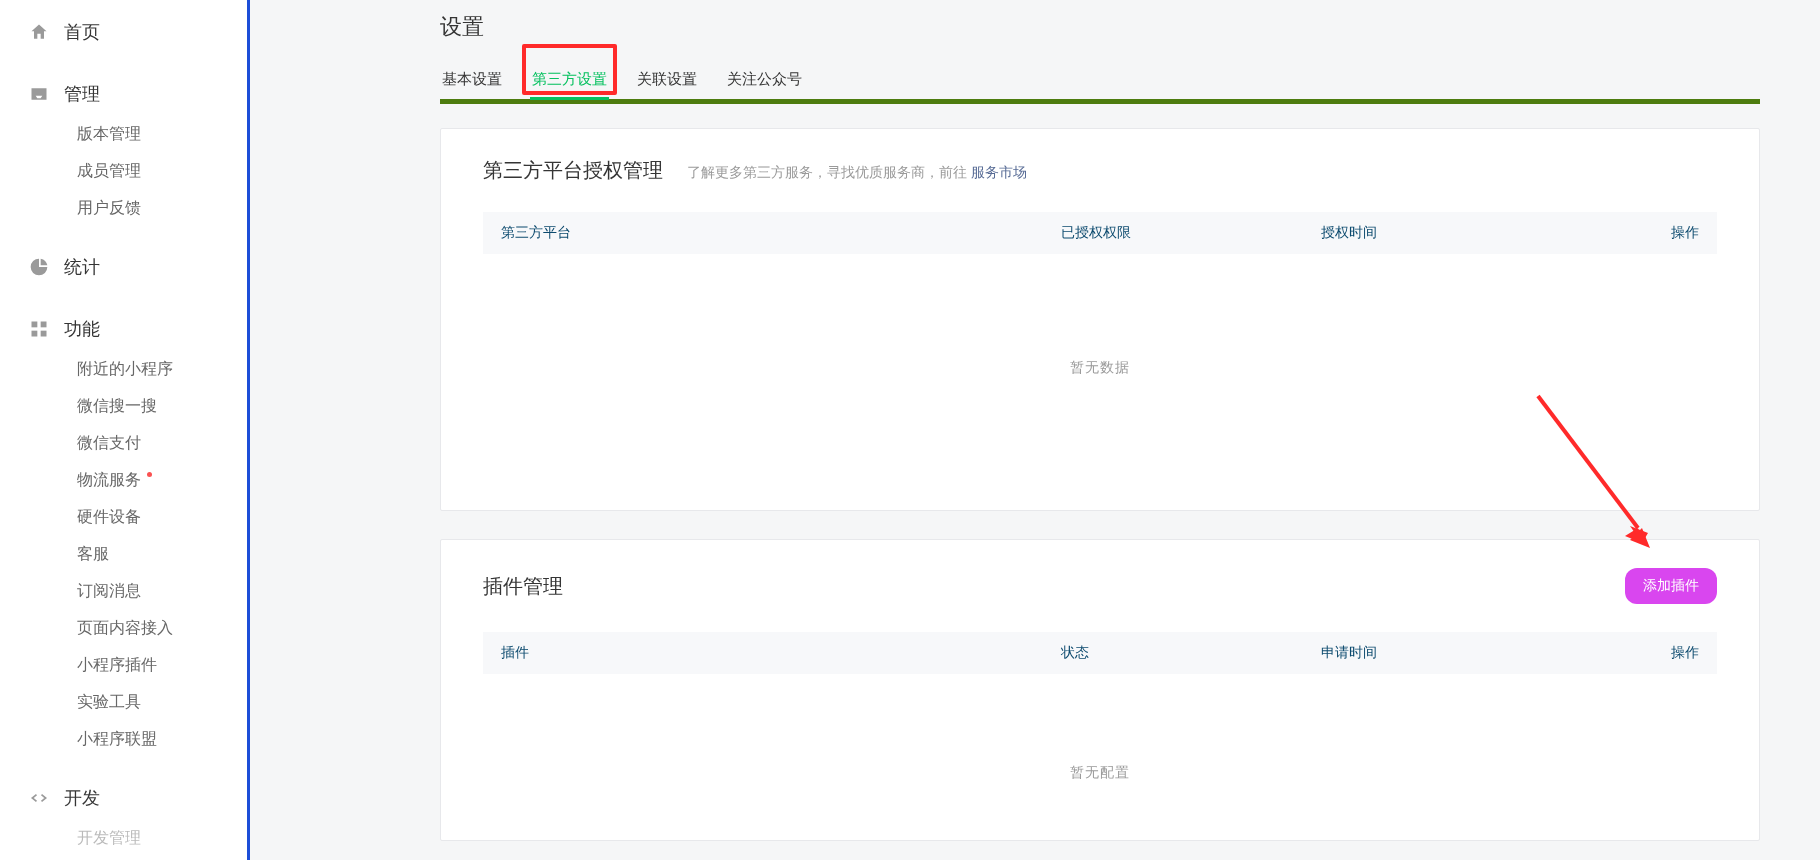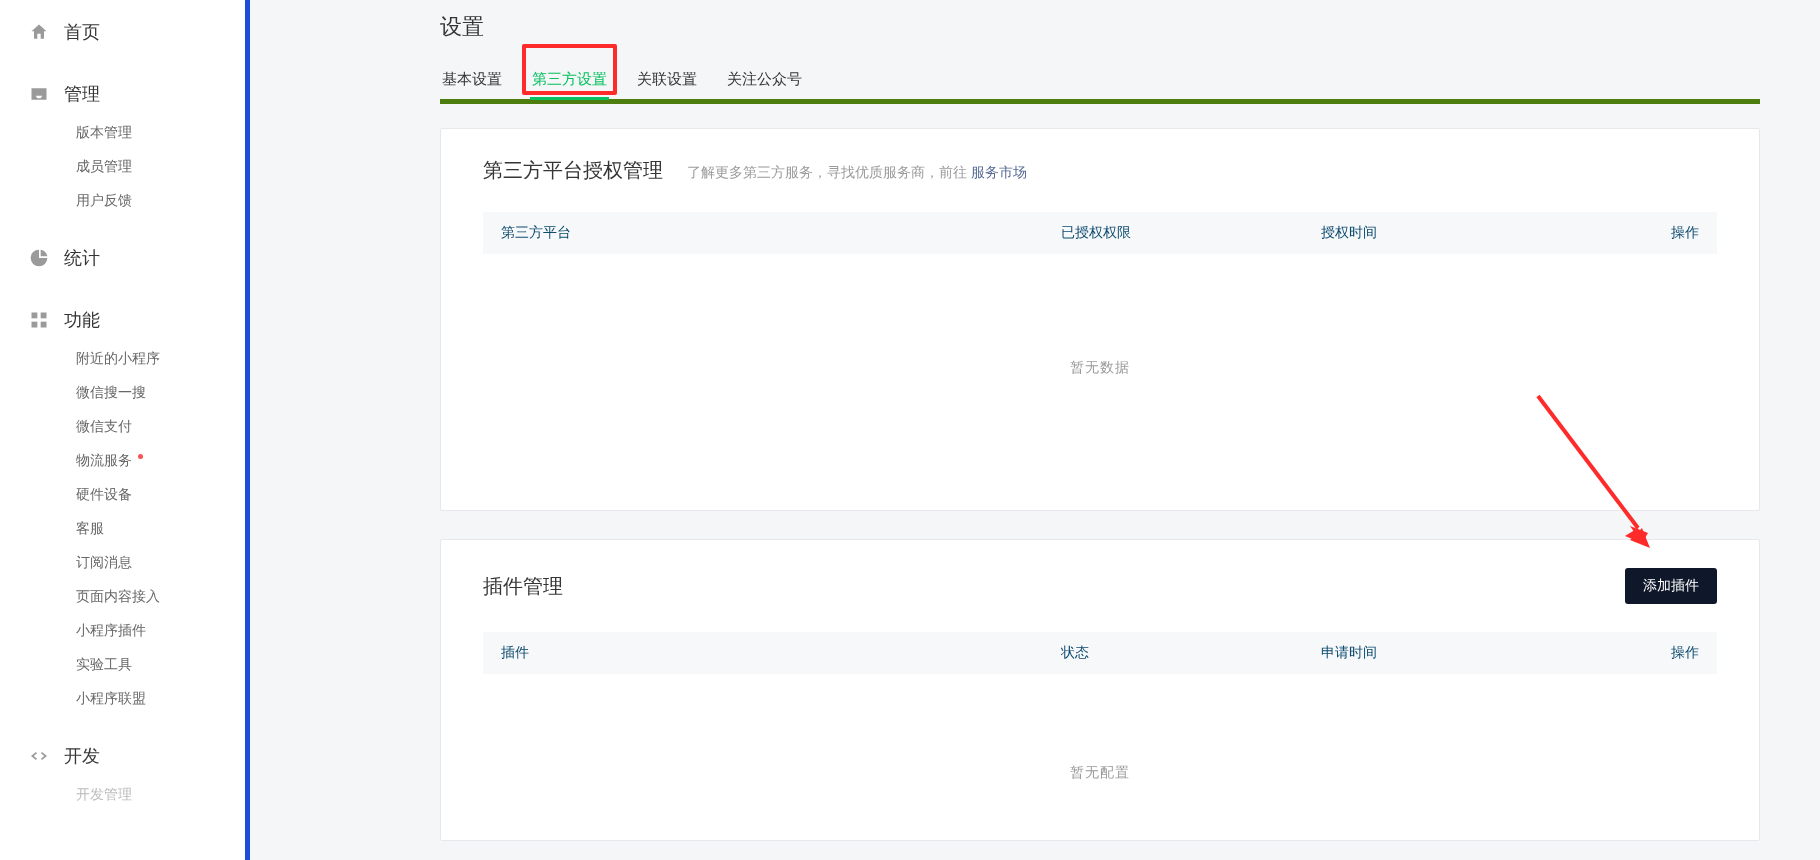--- a/index.html
+++ b/index.html
@@ -13,42 +13,41 @@
     overflow: hidden;
   }
 
   
   .sidebar {
     position: absolute;
     top: 0; left: 0;
     width: 250px;
     height: 100%;
     background: #fff;
-    border-right: 5px solid #1d4ed8;
+    border-right: 3px solid #1d4ed8;
     padding-top: 10px;
   }
   .side-section-head {
     display: flex;
     align-items: center;
     padding: 10px 20px 10px 28px;
     color: #353535;
     font-size: 18px;
     cursor: pointer;
   }
   .side-section-head .icon {
     display: inline-flex; width: 22px; height: 22px; margin-right: 14px;
     color: #9a9a9a; align-items: center; justify-content: center;
   }
   .side-sub {
-    padding: 8px 0 8px 32px;
-    font-size: 14px;
+    padding: 8px 0 8px 77px;
+    font-size: 16px;
     color: #676767;
     cursor: pointer;
     position: relative;
-    margin-left: 44px;
   }
   .side-sub .dot {
     position: absolute;
     top: 10px;
     margin-left: 6px;
     width: 5px; height: 5px; background: #fa5151; border-radius: 50%;
     display: inline-block;
   }
 
   
@@ -138,24 +137,24 @@
 
   .tbl-empty {
     text-align: center;
     color: #9a9a9a;
     font-size: 14px;
     padding: 105px 0;
     letter-spacing: 1px;
   }
 
   .btn-primary {
-    background: #0f172a;
+    background: #d946ef;
     color: #fff;
     border: none;
-    border-radius: 3px;
+    border-radius: 12px;
     padding: 9px 18px;
     font-size: 14px;
     cursor: pointer;
   }
 
   
   .arrow-svg {
     position: absolute;
     left: 1501px;
     top: 440px;

